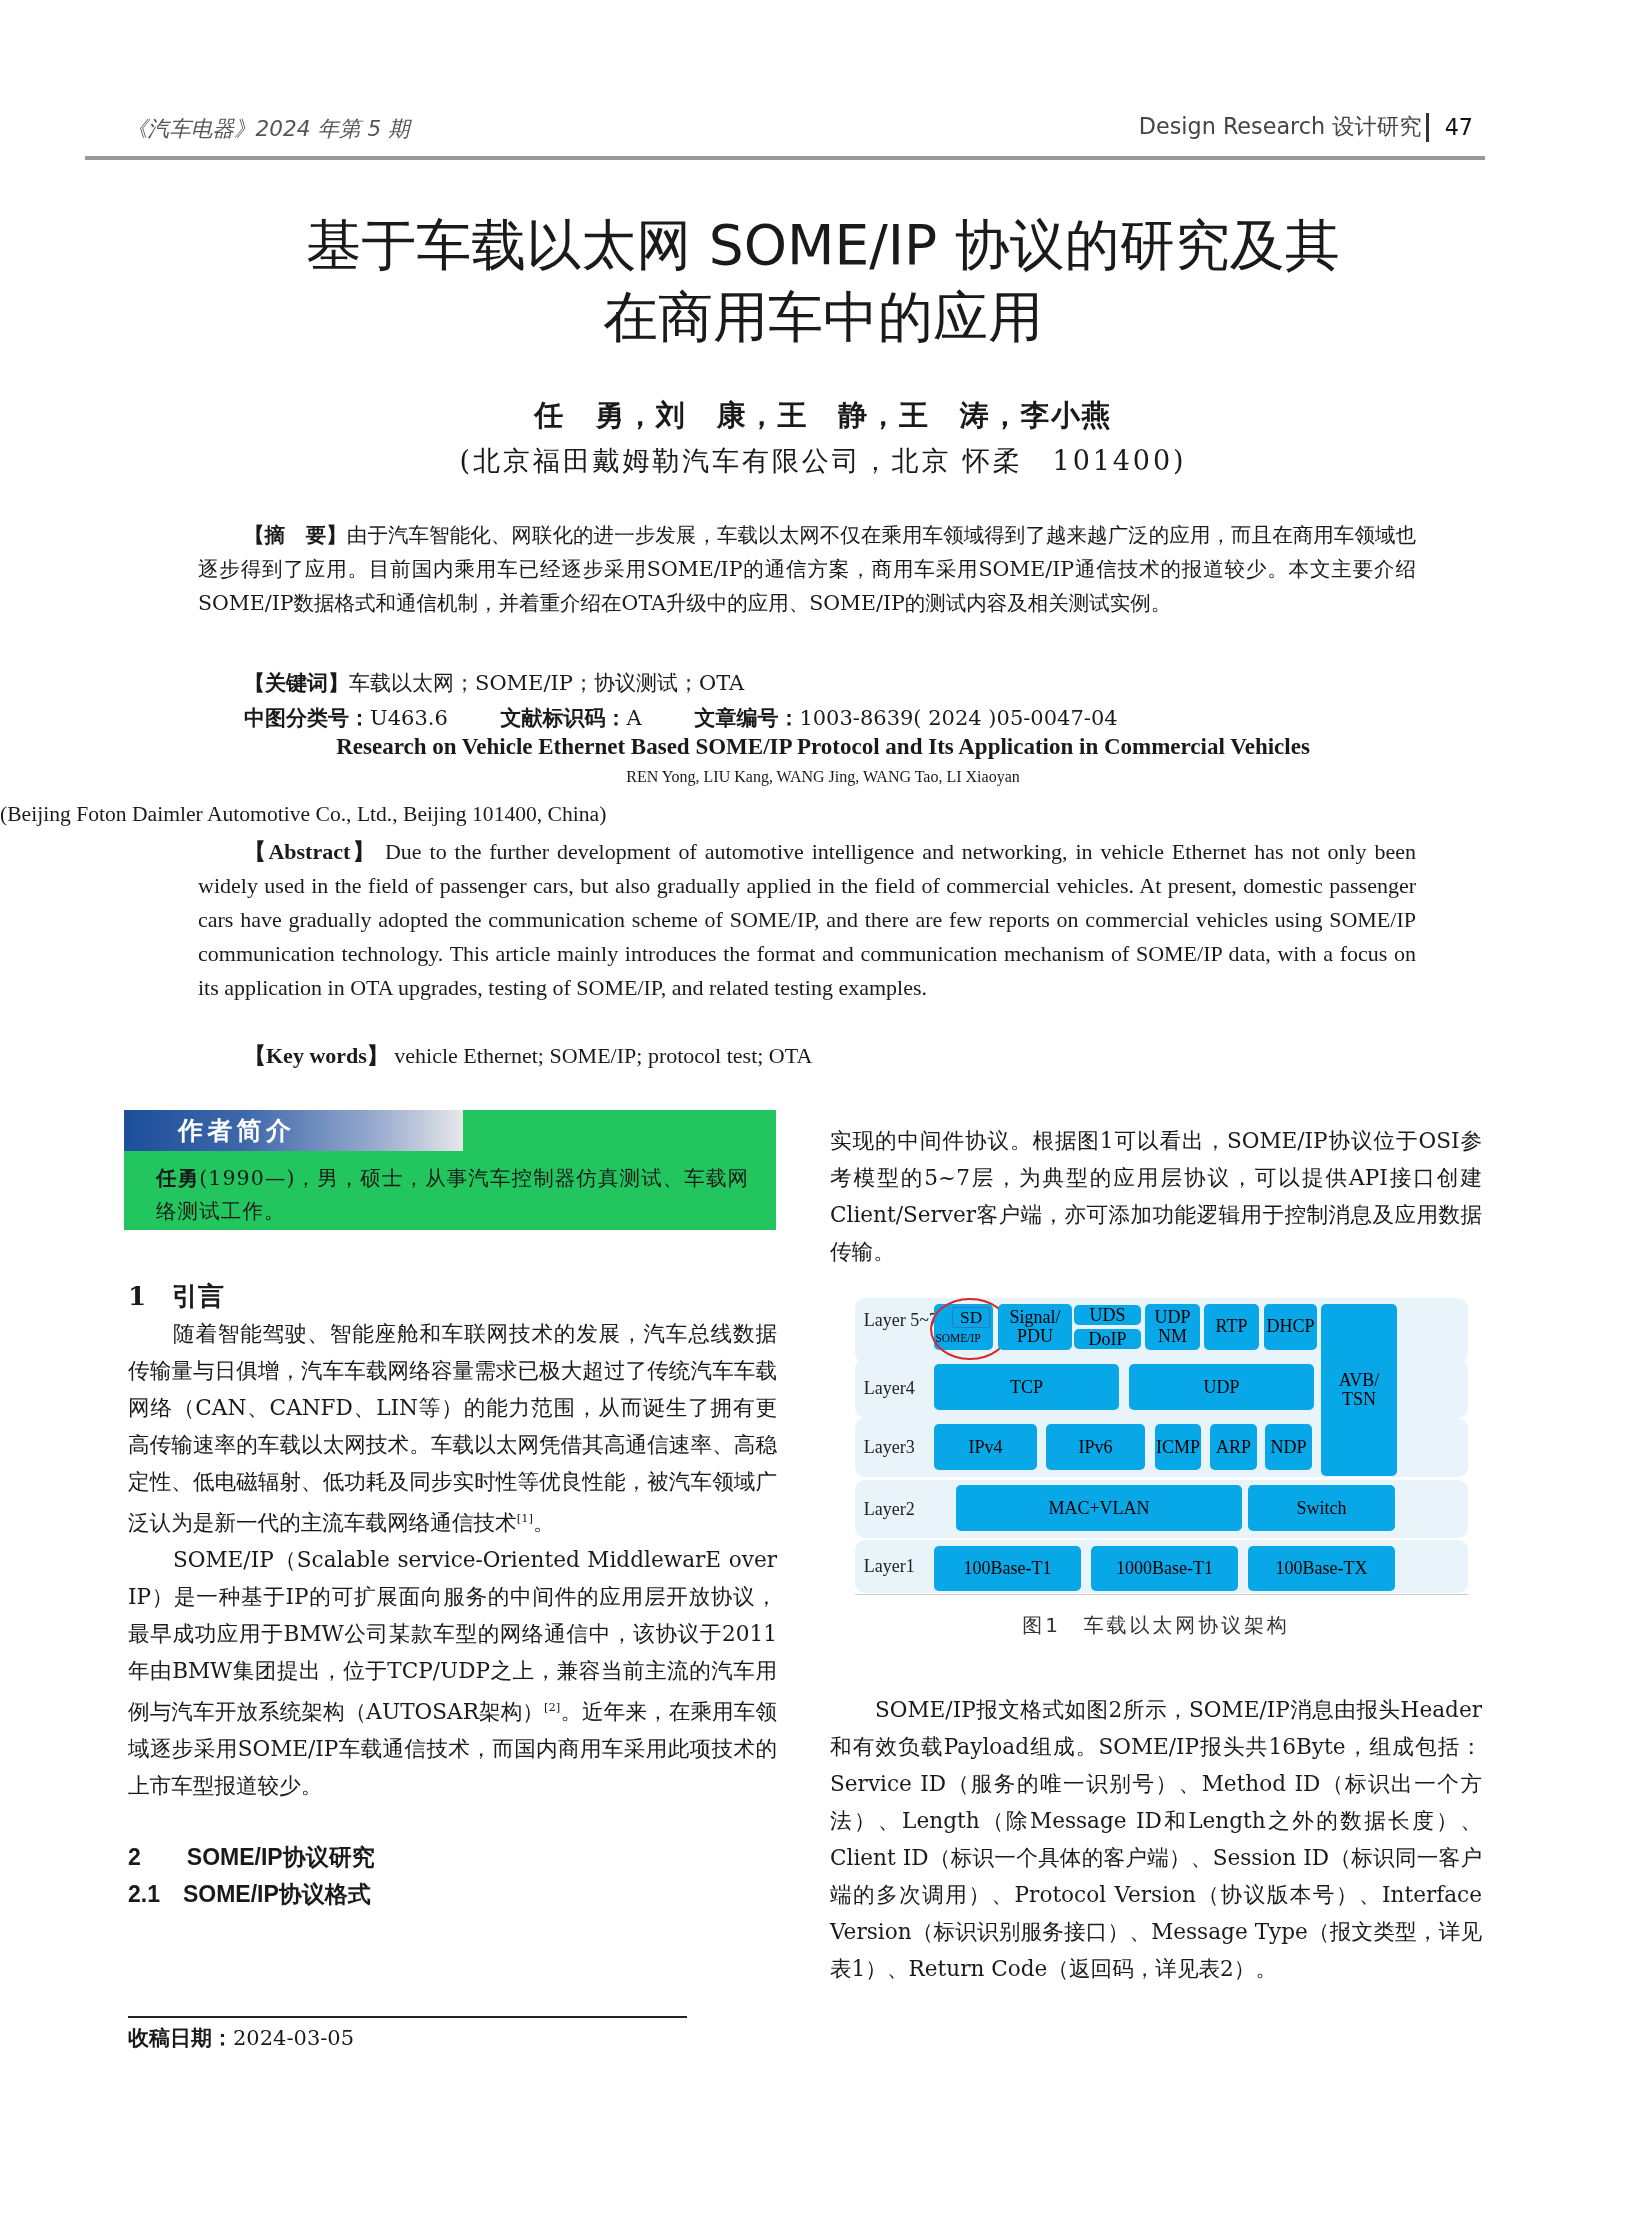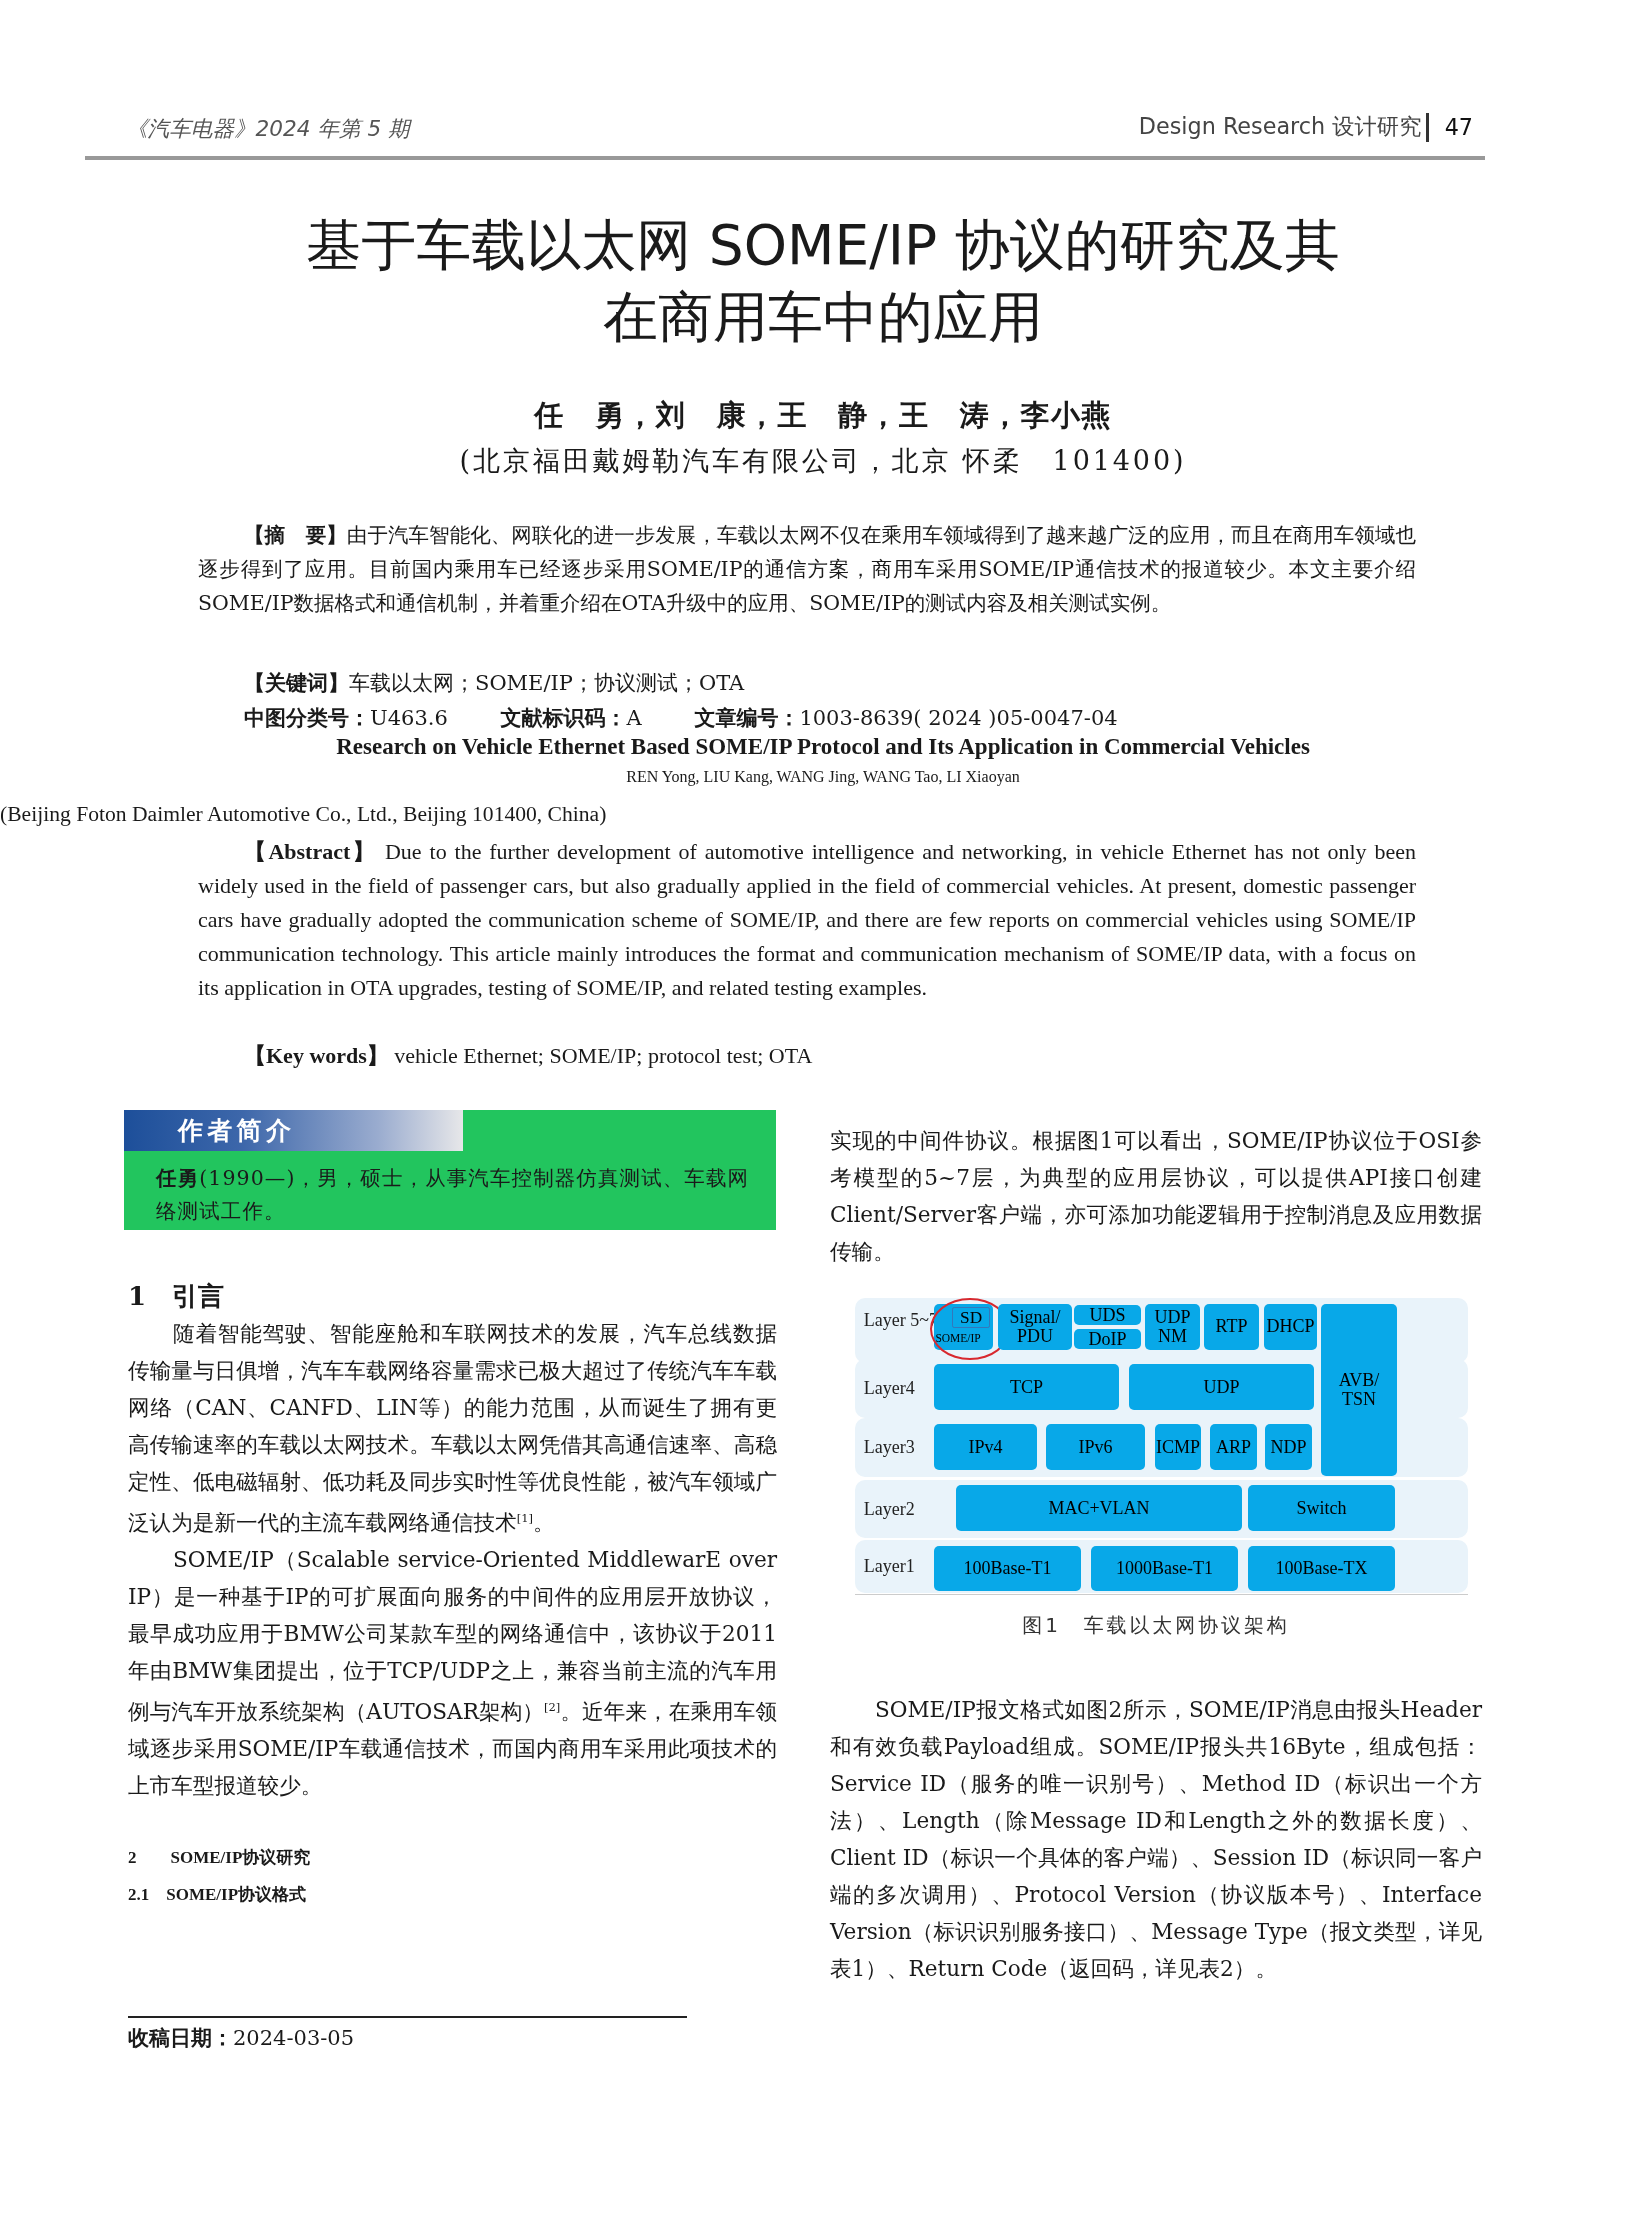--- a/index.html
+++ b/index.html
@@ -34,21 +34,21 @@
   .author-box { left: 124px; top: 1110px; width: 652px; height: 120px; background: #22c55e; }
   .author-box-head { position: absolute; left: 0; top: 0; width: 339px; height: 41px; background: linear-gradient(90deg, #1d4f9a 0%, #3d67aa 35%, #9aaccf 75%, #e7e7e9 100%); }
   .author-box-head span { position: absolute; left: 54px; top: 4.3px; color: #fff; font-size: 25px; font-weight: bold; letter-spacing: 4.3px; }
   .author-box-body { position: absolute; left: 32px; top: 52px; width: 606px; font-size: 20.5px; line-height: 33px; letter-spacing: 1.1px; }
   .author-box-body b { font-family: "DejaVu Sans", sans-serif; }
   
   .col { font-size: 21.6px; line-height: 37px; text-align: justify; margin-top: 8px; }
   .col-left { left: 128px; width: 649px; }
   .col-right { left: 830px; width: 652px; }
   .h1 { font-family: "DejaVu Serif", serif; font-weight: bold; font-size: 26px; }
-  .h2 { font-family: Liberation Serif, serif; font-weight: bold; font-size: 17px; }
+  .h2 { font-family: Liberation Sans, sans-serif; font-weight: bold; font-size: 23px; }
   .p { text-indent: 45px; margin: 0; }
   sup { font-size: 11.5px; }
   .footer-rule { left: 128px; top: 2016px; width: 559px; height: 2.2px; background: #222; }
   .recv { left: 128px; top: 2024px; font-size: 21px; }
   .recv b { font-family: "DejaVu Sans", sans-serif; }
   
   .fig { left: 855px; top: 1298px; width: 620px; height: 296px; }
   .fig-row { position: absolute; left: 0; width: 613px; background: #e9f3fa; border-radius: 10px; }
   .fig-lbl { position: absolute; left: 8.7px; font-family: "Liberation Serif", serif; font-size: 18px; color: #222; line-height: 20px; }
   .cell { position: absolute; background: #08a8e8; border-radius: 5px; color: #000000; font-family: "Liberation Serif", serif; font-size: 18px; display: flex; align-items: center; justify-content: center; text-align: center; line-height: 19px; }

